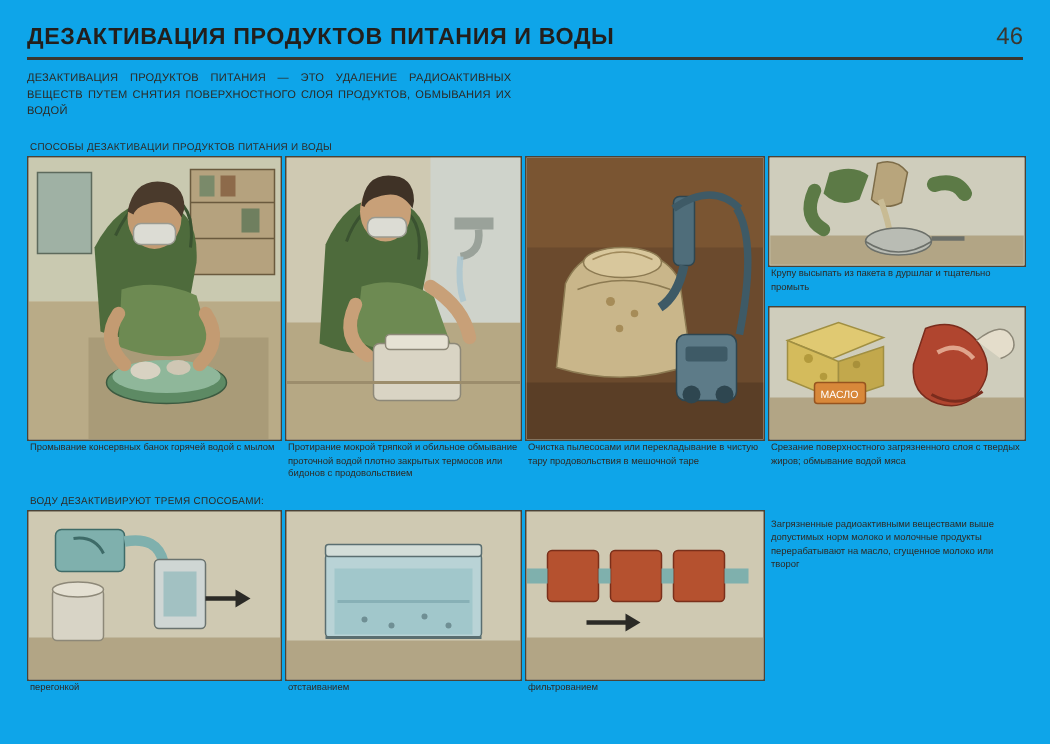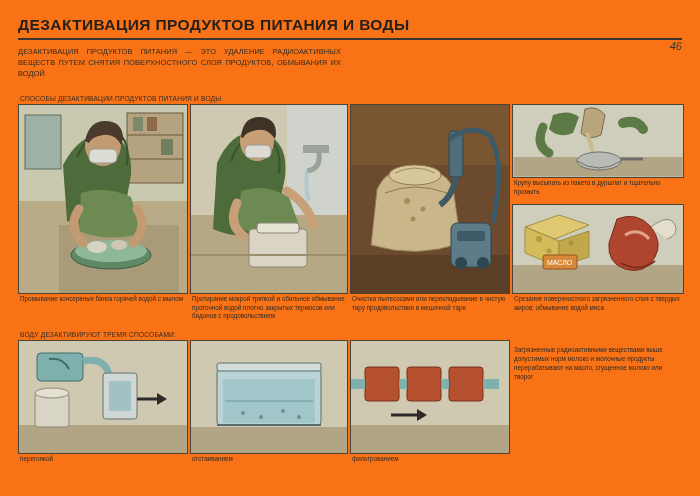--- a/index.html
+++ b/index.html
@@ -6,40 +6,38 @@
   body{
     width:700px;height:496px;
     background:#efe8d2;
     font-family:"Liberation Sans", sans-serif;
     color:#2b2a26;
     overflow:hidden;
   }
   .page{
     position:relative;
     width:700px;height:496px;
-    background:#f97316;
+    background:#0ea5e9;
     box-sizing:border-box;
   }
   
   .title-bar{
     position:absolute;left:18px;top:16px;width:664px;
   }
   .title{
     font-size:15.5px;
     font-weight:bold;
     letter-spacing:.4px;
     color:#231f1c;
     text-transform:uppercase;
     white-space:nowrap;
   }
   .page-num{
     position:absolute;right:0;top:0;
-    font-size:11px;color:#3a3730;
-    font-style:italic;
-    margin-top:24px;
+    font-size:16px;color:#3a3730;
   }
   .rule{
     position:absolute;left:18px;top:38px;width:664px;height:2px;
     background:#3a3730;
   }
   
   .intro{
     position:absolute;left:18px;top:46px;width:664px;
     display:flex;gap:12px;
   }

